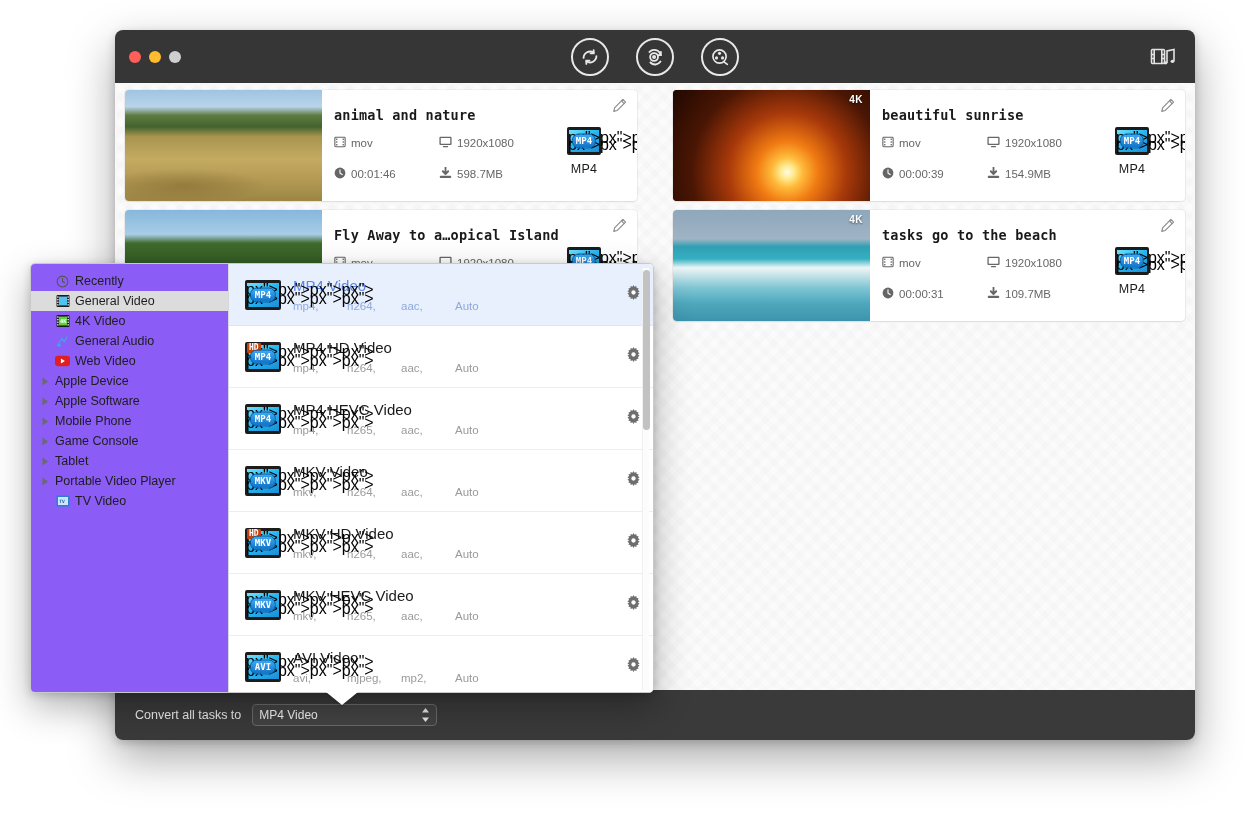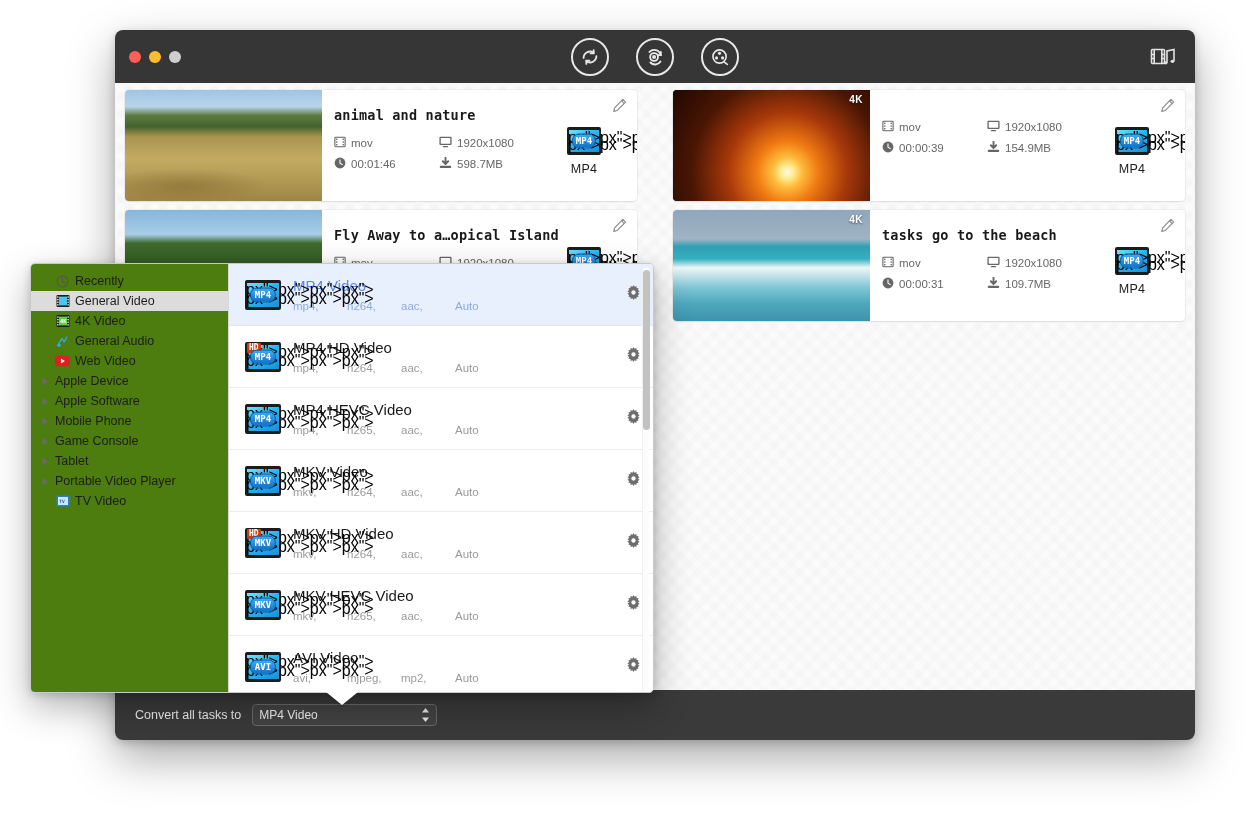--- a/index.html
+++ b/index.html
@@ -129,21 +129,21 @@
     font-weight: bold;
     color: #1a1a1a;
     white-space: nowrap;
     overflow: hidden;
     letter-spacing: 0.2px;
   }
   .meta-grid {
     margin-top: 13px;
     display: grid;
     grid-template-columns: 105px auto;
-    row-gap: 7px;
+    row-gap: 17px;
     font-size: 11.5px;
     color: #666;
   }
   .meta-cell { display: flex; align-items: center; gap: 5px; white-space: nowrap; }
   .meta-cell svg { flex: none; }
 
   .pencil-icon {
     position: absolute;
     top: 8px; right: 10px;
     color: #8a8a8a;
@@ -295,21 +295,21 @@
     border-left: 16px solid transparent;
     border-right: 16px solid transparent;
     border-top: 13px solid #ffffff;
     z-index: 41;
     filter: drop-shadow(0 2px 1px rgba(0,0,0,0.13));
   }
 
   #popup-sidebar {
     width: 198px;
     min-width: 198px;
-    background: #4d7c0f;
+    background: #8b5cf6;
     border-right: 1px solid #d9d9d9;
     padding-top: 7px;
     text-align: center;
   }
   .side-item {
     height: 20px;
     display: flex;
     align-items: center;
     font-size: 12.5px;
     color: #1d1d1d;
@@ -536,20 +536,21 @@
         <div class="lbl">MP4</div>
       </div>
     </div>
         </div>
         <div class="card">
     <div class="card-thumb">
       <div class="img thumb-sunrise"></div>
       <div class="badge-4k">4K</div>
     </div>
     <div class="card-body">
+      <div class="card-title">beautiful sunrise</div>
       <div class="meta-grid">
         <div class="meta-cell">
           <span><svg width="12" height="12" viewBox="0 0 14 14" fill="currentColor">
                     <rect x="1" y="1.5" width="12" height="11" rx="1" fill="none" stroke="currentColor" stroke-width="1.3"></rect>
                     <rect x="2.4" y="3" width="1.6" height="1.6"></rect>
                     <rect x="2.4" y="6.2" width="1.6" height="1.6"></rect>
                     <rect x="2.4" y="9.4" width="1.6" height="1.6"></rect>
                     <rect x="10" y="3" width="1.6" height="1.6"></rect>
                     <rect x="10" y="6.2" width="1.6" height="1.6"></rect>
                     <rect x="10" y="9.4" width="1.6" height="1.6"></rect>

